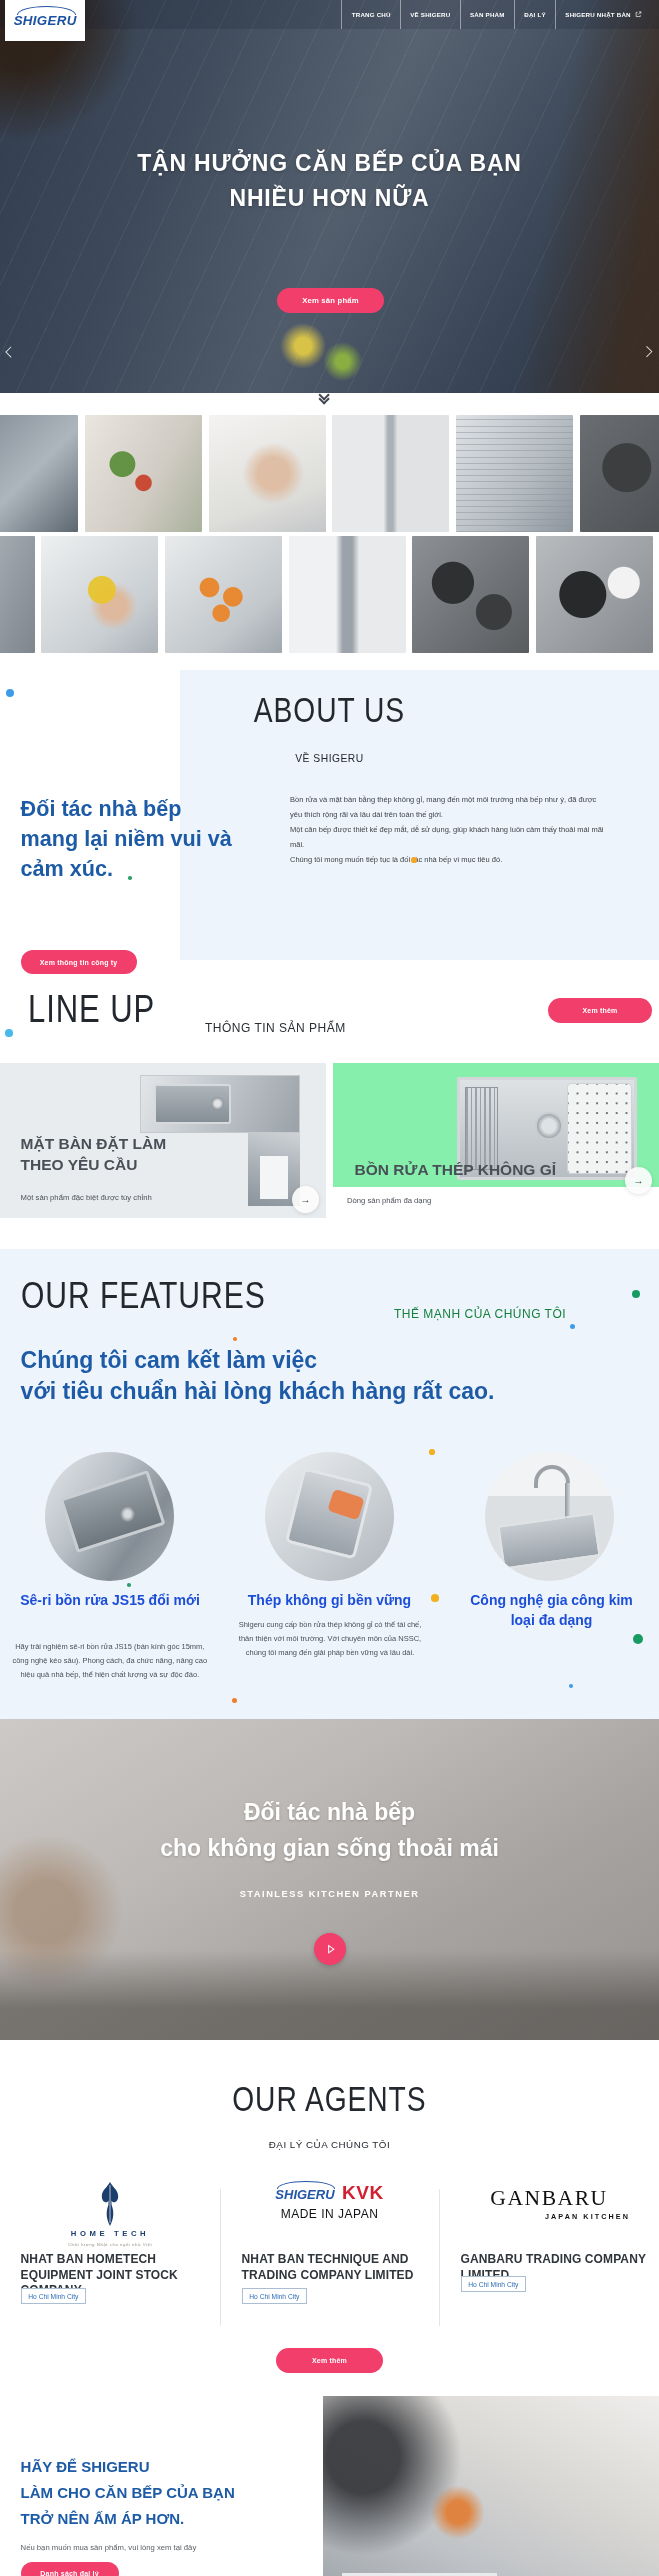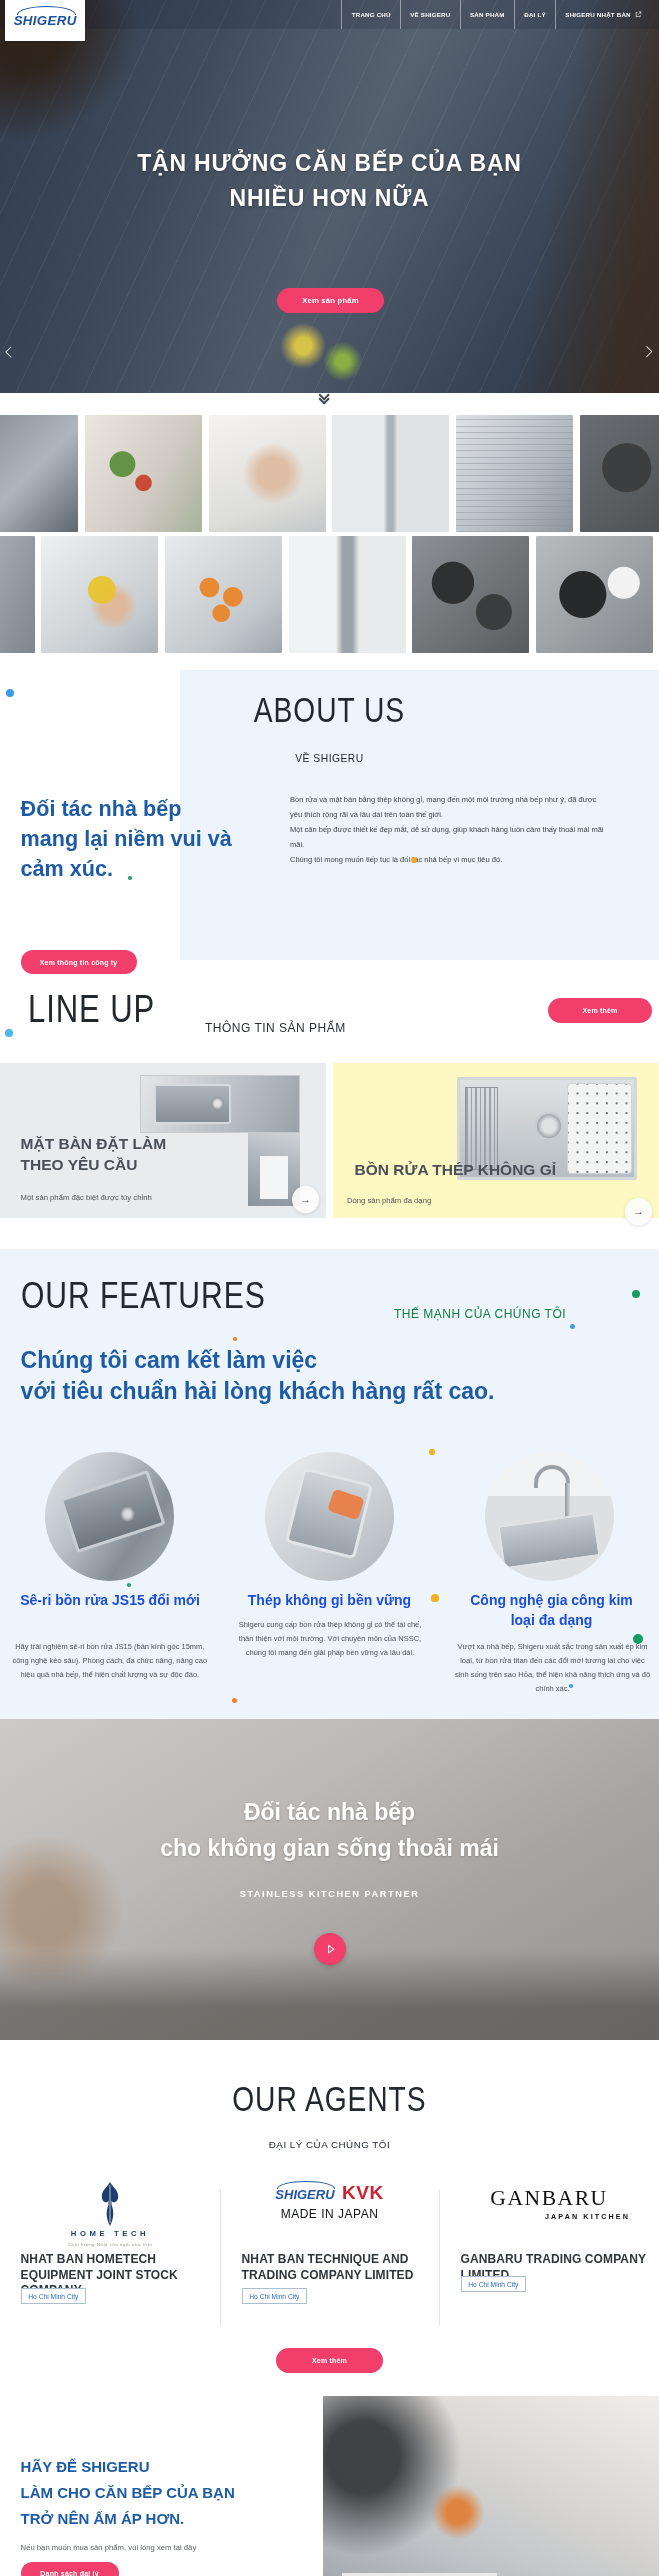--- a/index.html
+++ b/index.html
@@ -131,21 +131,21 @@
         <div class="t" style="left:108px;top:58px;width:52px;height:73px;background:linear-gradient(195deg,#cfd3d7,#a9b0b6 50%,#8b939b)"></div>
         <div class="t" style="left:120px;top:81px;width:28px;height:43px;background:#f4f5f6"></div>
       </div>
       <div class="t" style="left:20.6px;top:71px;width:170px;font-size:15.5px;font-weight:bold;color:#494f57;line-height:1.35">MẶT BÀN ĐẶT LÀM THEO YÊU CẦU</div>
       <div class="t" style="left:20.6px;top:130px;font-size:7.7px;color:#4b5157">Một sản phẩm đặc biệt được tùy chỉnh</div>
       <div class="arrowbtn" style="right:7.2px;bottom:5.2px">
           <span>→</span>
         </div>
     </div>
 
-    <div class="t" style="left:333px;top:74px;width:326px;height:155px;background:#fef9c3">
+    <div class="t" style="left:333px;top:74px;width:326px;height:124px;background:#86efac">
       <div class="t" style="left:124px;top:14.4px;width:180px;height:103px;background:linear-gradient(#dfe2e4,#b7bdc2);border:3.1px solid #d4d7da;border-radius:2.1px">
         <div class="t" style="left:5.2px;top:6.2px;width:33px;height:83px;border:1px solid #8f969d;background:repeating-linear-gradient(90deg,#9aa1a8 0 1.5px,transparent 1.5px 4.6px)"></div>
         <div class="t" style="left:75px;top:32px;width:28px;height:28px;border-radius:50%;background:radial-gradient(#dfe2e4 40%,#9aa1a8 72%);border:2.1px solid #c8ccd0"></div>
         <div class="t" style="left:107px;top:3.1px;width:65px;height:91px;background:#f2f3f3;border:0.5px solid #d0d3d6;border-radius:4.1px;background-image:radial-gradient(circle,#6e747a 1.1px,transparent 1.5px);background-size:9.8px 9.8px;background-position:4.6px 4.6px"></div>
       </div>
       <div class="t" style="left:21.6px;top:98px;width:289px;font-size:15.5px;font-weight:bold;color:#494f57;white-space:nowrap">BỒN RỬA THÉP KHÔNG GỈ</div>
       <div class="t" style="left:14px;top:133px;font-size:7.7px;color:#4b5157">Dòng sản phẩm đa dạng</div>
       <div class="arrowbtn" style="right:7.2px;bottom:-7.2px">
           <span>→</span>
         </div>
@@ -182,21 +182,20 @@
     <div class="dot" style="left:431px;top:345px;width:7.7px;height:7.7px;background:#f2b01e"></div>
     <div class="dot" style="left:633px;top:385px;width:9.8px;height:9.8px;background:#169b62"></div>
     <div class="dot" style="left:232px;top:449px;width:5.2px;height:5.2px;background:#f07d28"></div>
     <div class="dot" style="left:569px;top:435px;width:4.1px;height:4.1px;background:#3d9ce9;z-index:2"></div>
 
     <div class="ftitle" style="left:15.5px;top:341px;width:189px">Sê-ri bồn rửa JS15 đổi mới</div>
     <div class="ftitle" style="left:235px;top:341px;width:189px">Thép không gỉ bền vững</div>
     <div class="ftitle" style="left:457px;top:341px;width:189px">Công nghệ gia công kim loại đa dạng</div>
     <div class="ftext" style="left:11.3px;top:391px;width:197px">Hãy trải nghiệm sê-ri bồn rửa JS15 (bán kính góc 15mm, công nghệ kéo sâu). Phong cách, đa chức năng, nâng cao hiệu quả nhà bếp, thể hiện chất lượng và sự độc đáo.</div>
     <div class="ftext" style="left:233px;top:369px;width:194px">Shigeru cung cấp bồn rửa thép không gỉ có thể tái chế, thân thiện với môi trường. Với chuyên môn của NSSC, chúng tôi mang đến giải pháp bền vững và lâu dài.</div>
-    <div class="ftext" style="left:454px;top:391px;width:197px">Vượt xa nhà bếp, Shigeru xuất sắc trong sản xuất ép kim loại, từ bồn rửa titan đến các đổi mới tương lai cho việc sinh sống trên sao Hỏa, thể hiện khả năng thích ứng và độ chính xác.</div>
   </section>
 
   <section class="t" style="left:0;top:1719px;width:659px;height:321px;background:
     linear-gradient(to top, rgba(66,62,58,.55) 0 10%, rgba(66,62,58,0) 28%),
     radial-gradient(circle at 7% 60%, rgba(150,110,75,.45) 0 31px, rgba(150,110,75,0) 77px),
     linear-gradient(150deg,#cdc9c6 0%,#bdb9b6 35%,#a7a3a0 65%,#969290 100%)">
     <div class="t" style="left:0;top:80px;width:659px;text-align:center;color:#fff;font-size:23px;font-weight:bold;text-shadow:0 1px 2.6px rgba(0,0,0,.2)">Đối tác nhà bếp</div>
     <div class="t" style="left:0;top:116px;width:659px;text-align:center;color:#fff;font-size:23px;font-weight:bold;text-shadow:0 1px 2.6px rgba(0,0,0,.2)">cho không gian sống thoải mái</div>
     <div class="t" style="left:0;top:170px;width:659px;text-align:center;color:#fff;font-size:9.3px;font-weight:bold;letter-spacing:1.5px">STAINLESS KITCHEN PARTNER</div>
     <div class="t" style="left:314px;top:214px;width:32px;height:32px;border-radius:50%;background:#f13e6b;display:flex;align-items:center;justify-content:center;cursor:pointer;box-shadow:0 1.5px 5.2px rgba(0,0,0,.2)">

